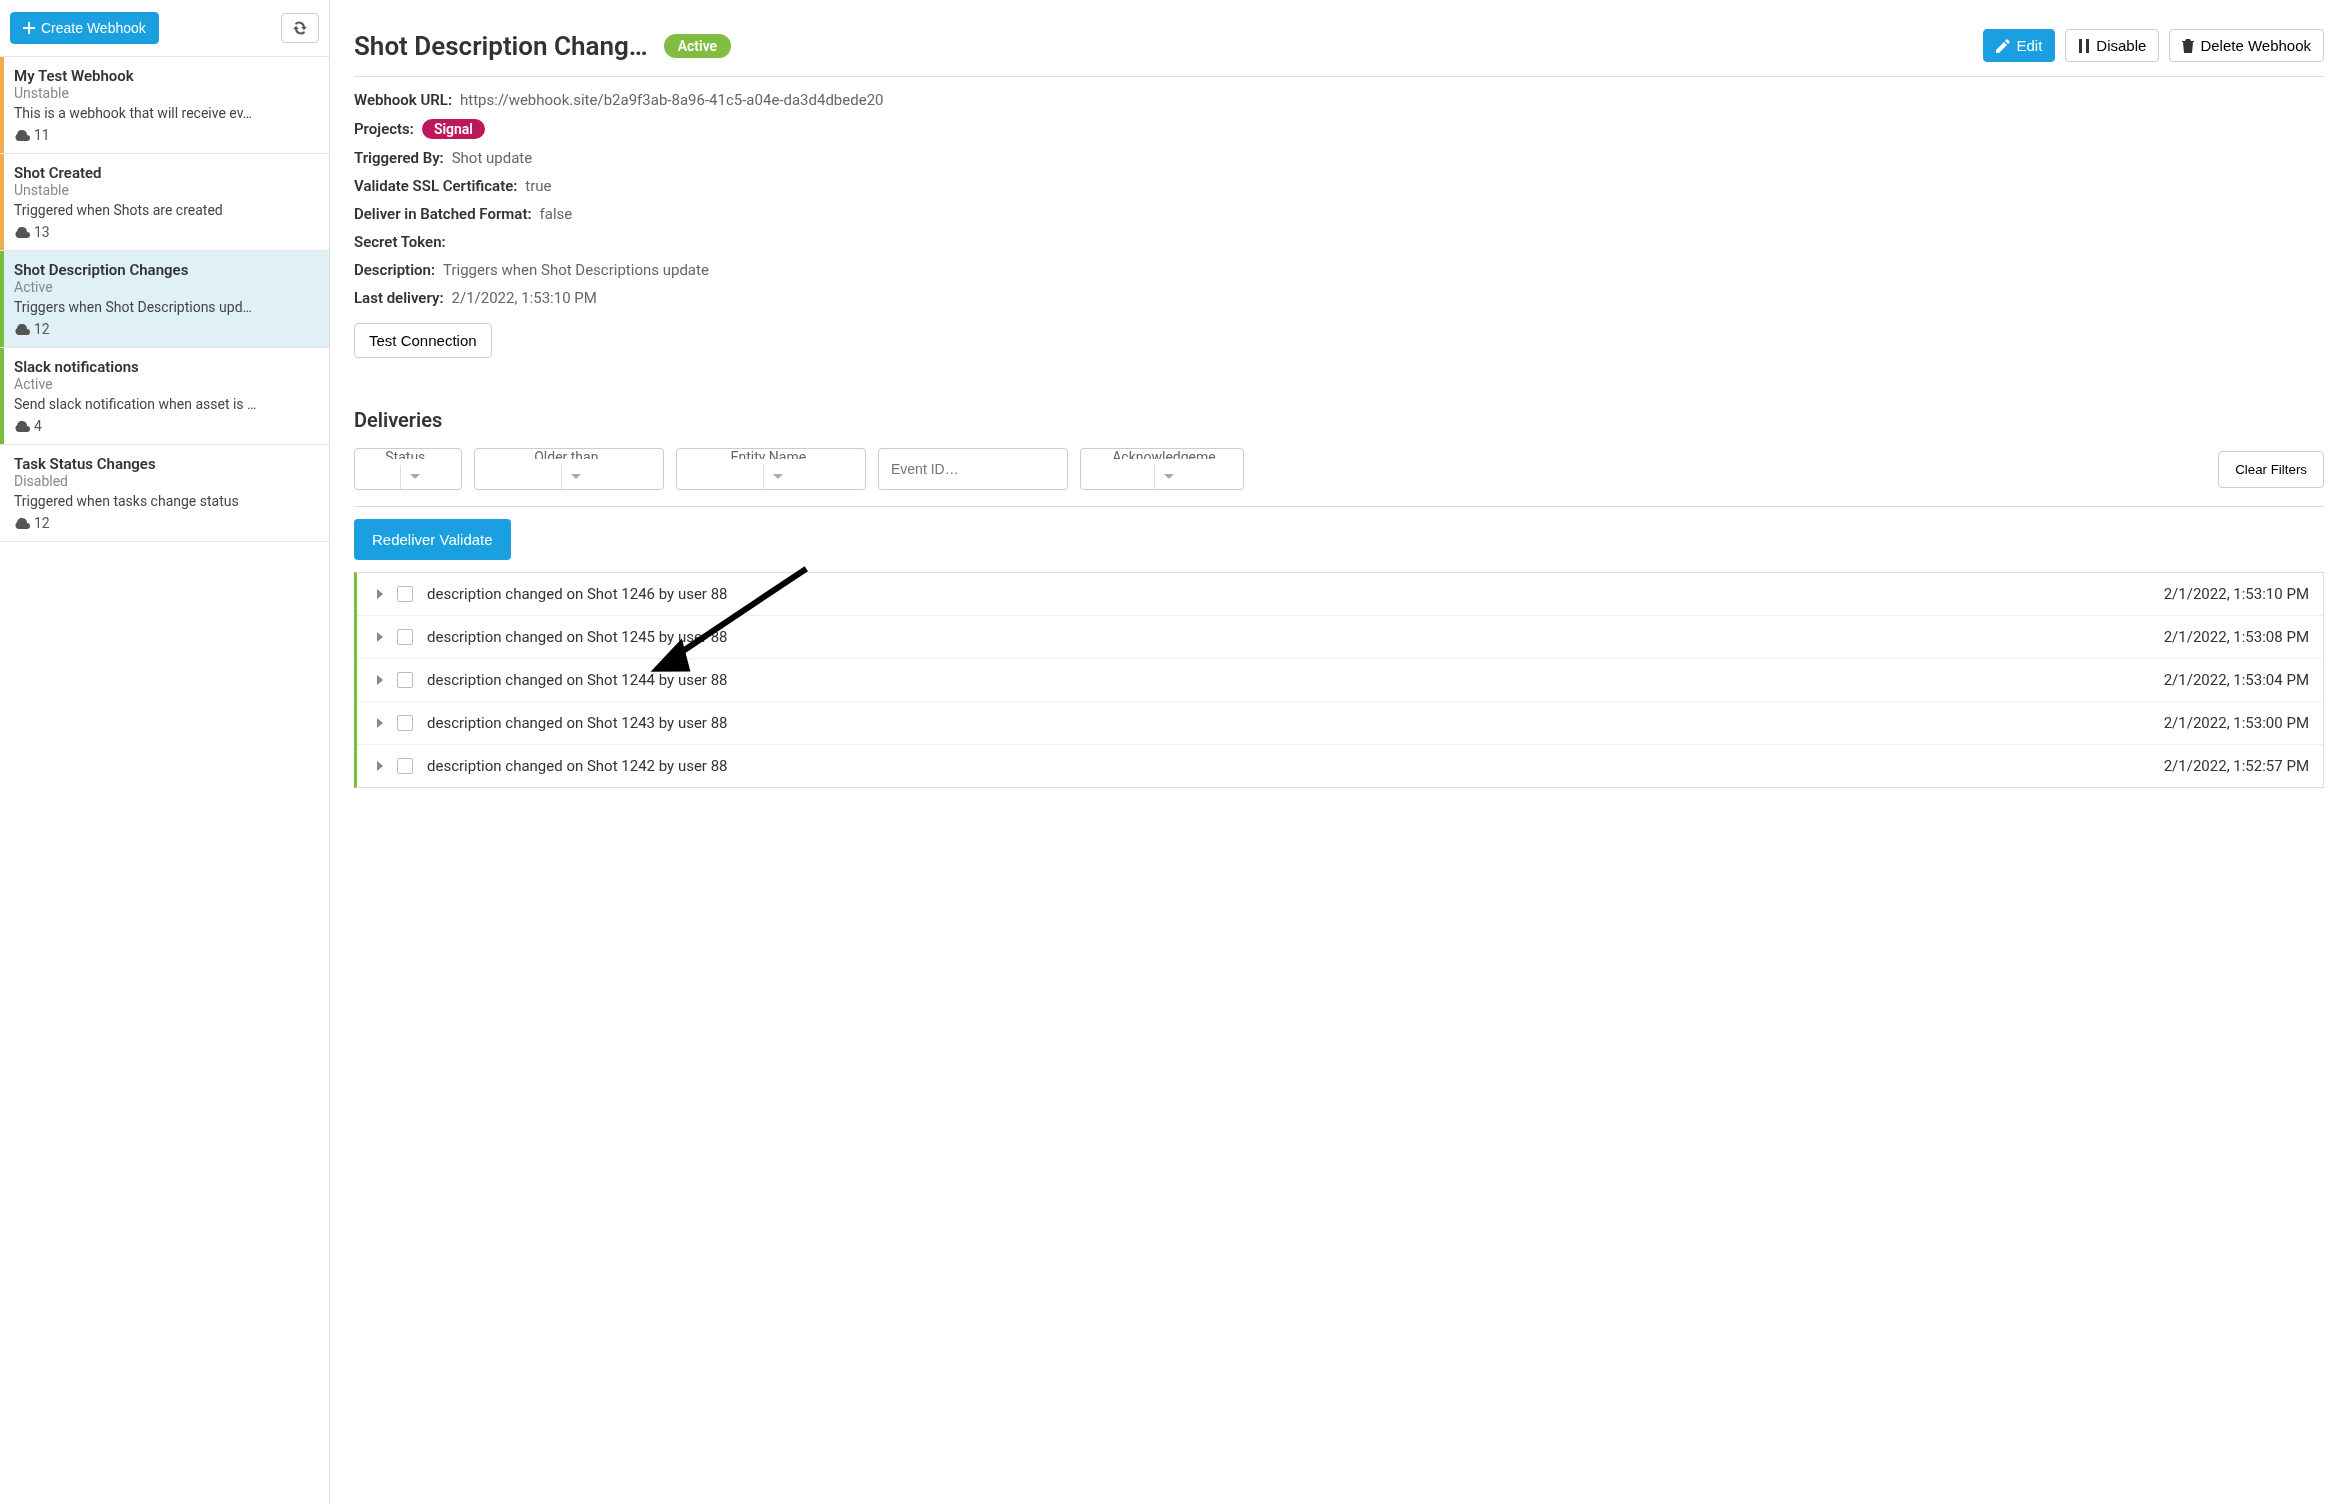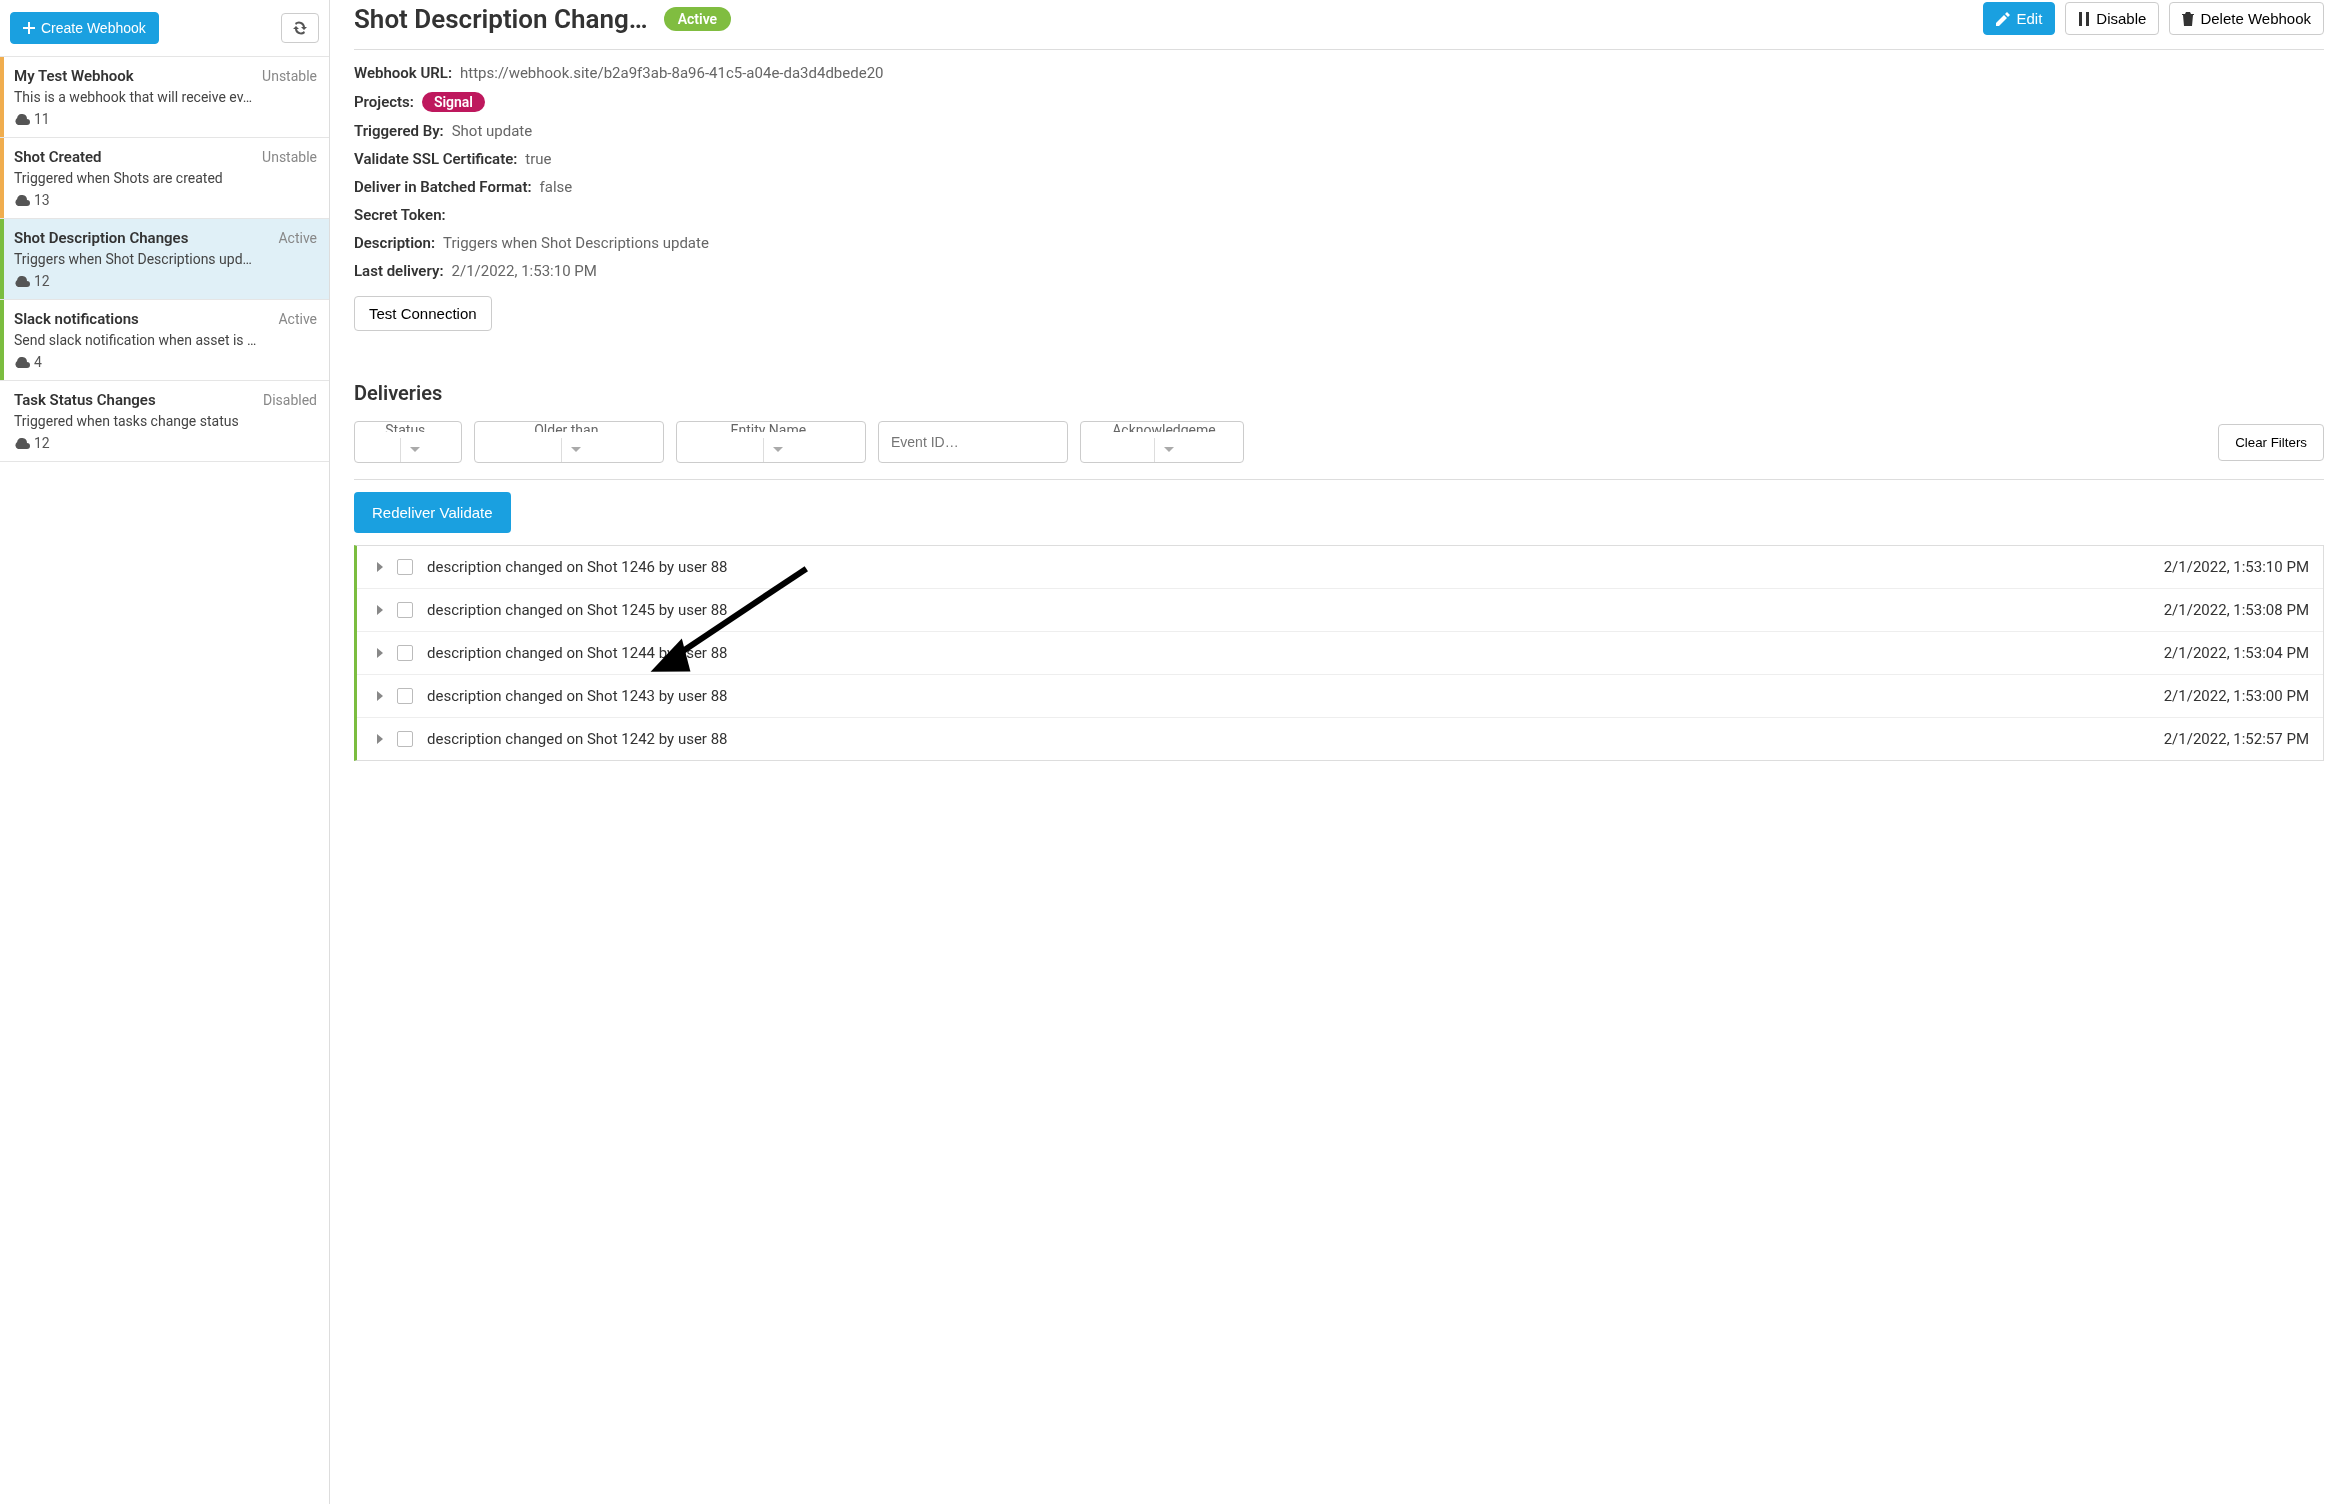--- a/index.html
+++ b/index.html
@@ -55,33 +55,33 @@
       position: relative;
     }
     .webhook-item.selected { background: #e0f0f7; }
     .status-bar-unstable::before {
       content:'';position:absolute;left:0;top:0;bottom:0;width:4px;background:#f0ad4e;
     }
     .status-bar-active::before {
       content:'';position:absolute;left:0;top:0;bottom:0;width:4px;background:#7bbd3f;
     }
     .status-bar-disabled::before{content:'';}
-    .webhook-item-header { display:flex; justify-content: space-between; align-items: baseline; }
+    .webhook-item-header { display:flex; justify-content: space-between; align-items: baseline; flex-direction: column; }
     .webhook-title { font-weight: 600; font-size: 15px; color: #333; }
     .webhook-status { color: #888; font-size: 14px;}
     .webhook-desc {
       color: #444; font-size: 14px; margin-top: 4px;
       white-space: nowrap; overflow: hidden; text-overflow: ellipsis;
     }
     .webhook-meta { margin-top: 6px; display:flex; align-items:center; gap:4px; color:#555;}
     .cloud-icon { width:16px; height:11px; }
 
     .main {
       flex:1;
-      padding: 2px 24px 0 24px;
+      padding: 29px 24px 0 24px;
       overflow: auto;
     }
     .main-header {
       display:flex; align-items:center; gap:16px;
       border-bottom: 1px solid #ddd;
       padding-bottom: 14px;
     }
     .main-title {
       font-size: 26px; font-weight: 600; color:#333;
       white-space: nowrap; overflow: hidden; text-overflow: ellipsis; max-width: 320px;

